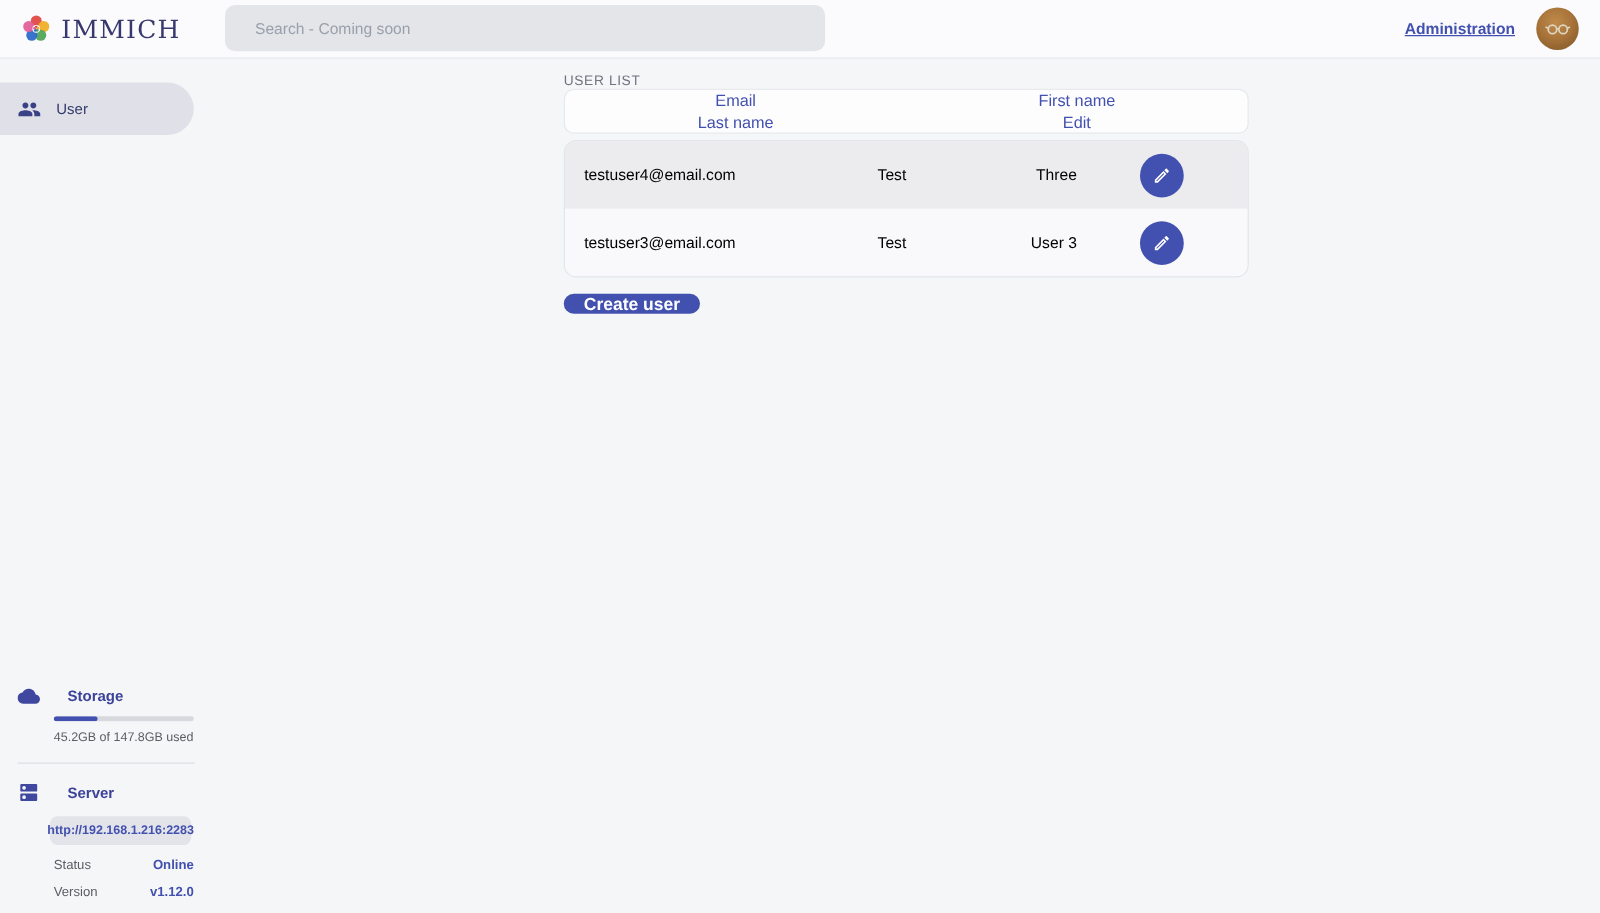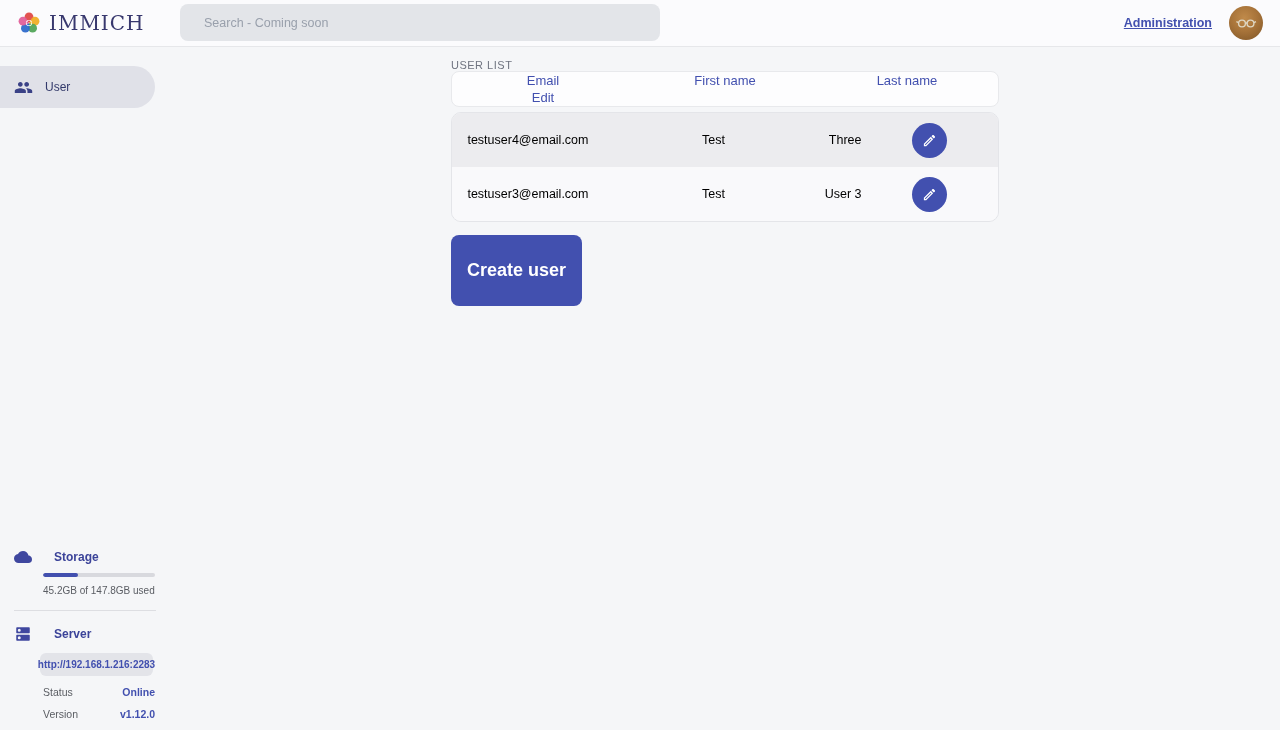--- a/index.html
+++ b/index.html
@@ -190,21 +190,21 @@
     letter-spacing: 0.5px;
     color: #6f7480;
     text-transform: uppercase;
   }
   .table-header-card {
     height: 36px;
     background: #fdfdfe;
     border: 1px solid #e8e9ec;
     border-radius: 8px;
     display: grid;
-    grid-template-columns: repeat(3, 1fr);
+    grid-template-columns: repeat(2, 1fr);
     align-items: center;
   }
   .table-header-cell {
     text-align: center;
     font-size: 13px;
     font-weight: 500;
     color: #4250af;
   }
   .table-body {
     margin-top: 5px;
@@ -236,22 +236,22 @@
     align-items: center;
     justify-content: center;
     cursor: pointer;
   }
   .create-btn {
     margin-top: 13px;
     background: #4250af;
     color: #ffffff;
     border: none;
     border-radius: 8px;
-    padding: 25px 16px;
-    font-size: 18px;
+    padding: 0 16px;
+    font-size: 14px;
     font-weight: 700;
     font-family: "Liberation Sans", sans-serif;
     cursor: pointer;
   }
 </style>
 </head>
 <body>
 
 <div class="topbar">
   <div class="logo-group">

